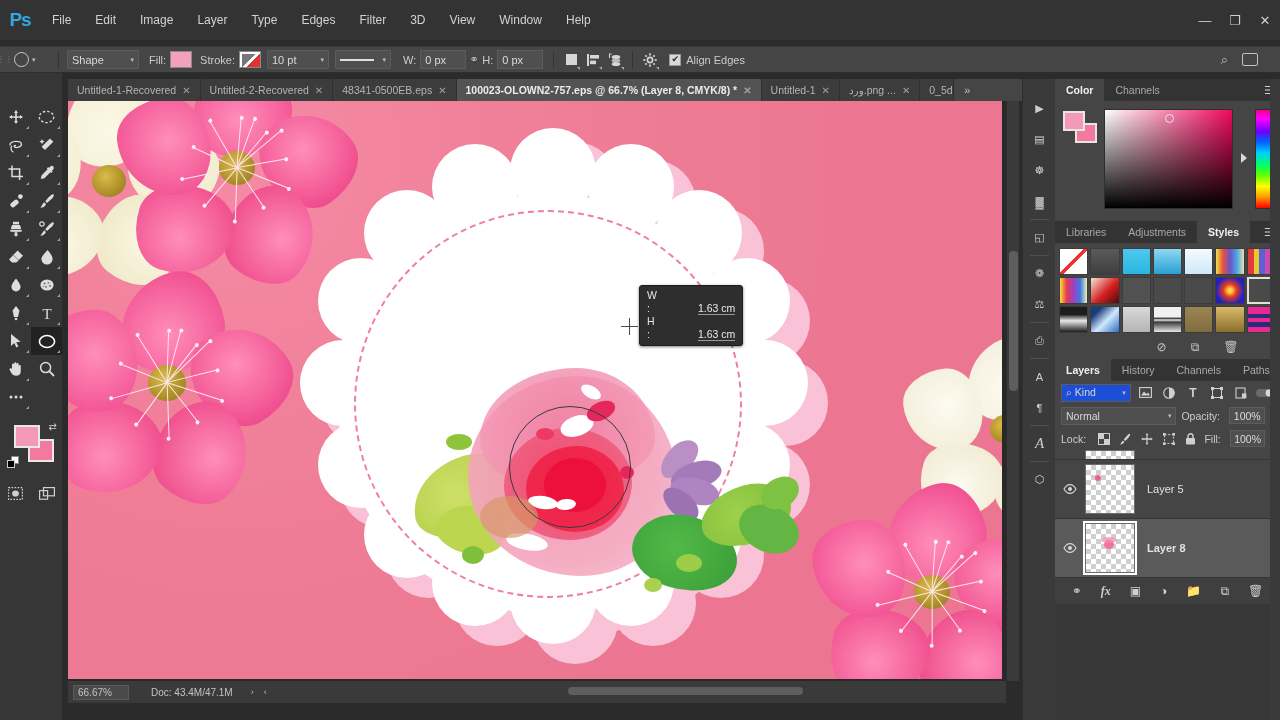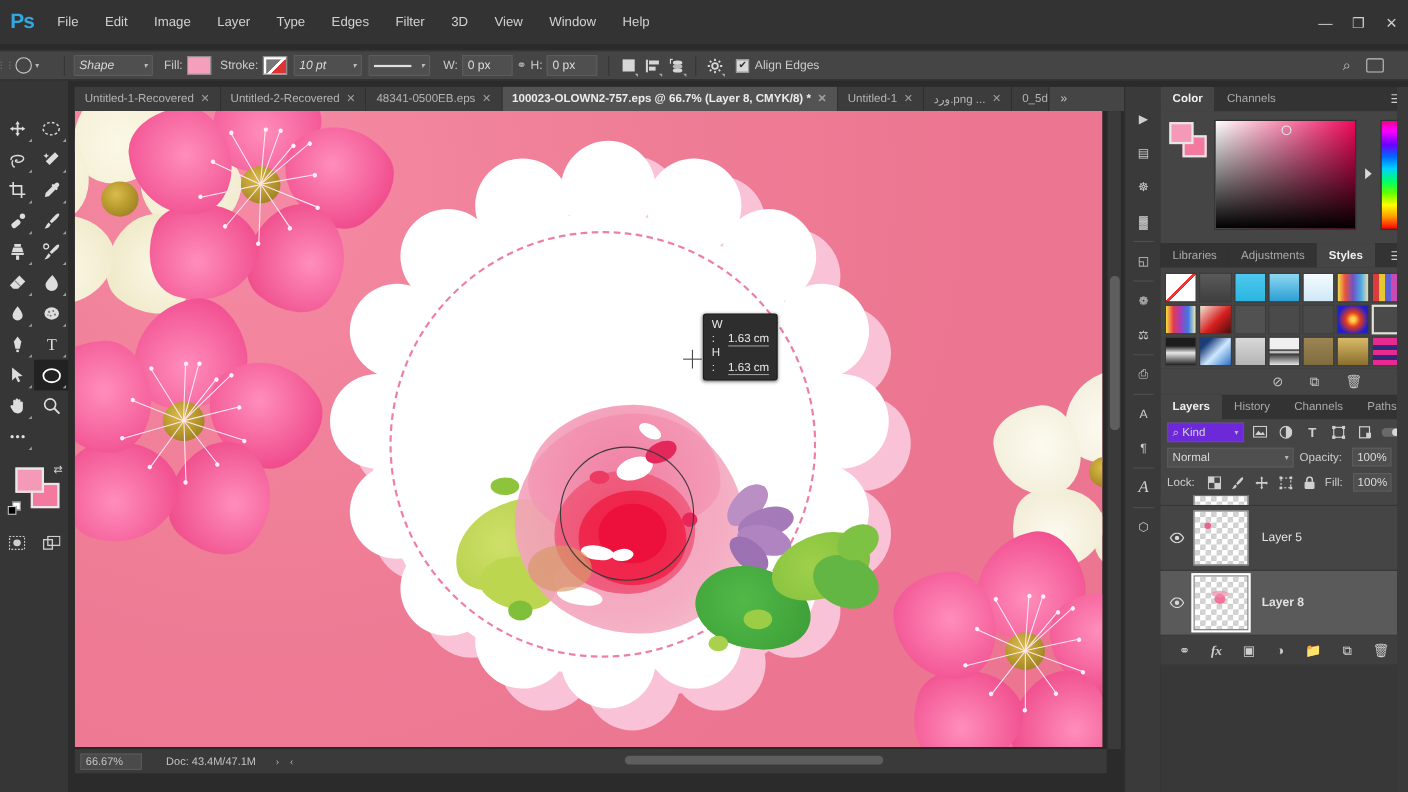--- a/index.html
+++ b/index.html
@@ -20,21 +20,21 @@
 
   
   .optionsbar { position:absolute; left:0; top:46px; width:1280px; height:27px; background:#454545;
                 display:flex; align-items:center; border-top:1px solid #3a3a3a; border-bottom:1px solid #2e2e2e; }
   .grip { width:10px; height:27px; display:flex; align-items:center; justify-content:center; color:#888; font-size:8px; }
   .tool-preset { width:42px; height:22px; display:flex; align-items:center; gap:3px; padding-left:4px; }
   .circle-ico { width:15px; height:15px; border:1.6px solid #c9c9c9; border-radius:50%; }
   .mini-caret { font-size:7px; color:#bbb; }
   .sep { width:1px; height:18px; background:#353535; margin:0 6px; }
   .sel { height:19px; background:#4f4f4f; border:1px solid #5c5c5c; border-radius:1px;
-         display:flex; align-items:center; justify-content:space-between; padding:0 4px; font-size:11px; color:#d8d8d8;font-style:italic; }
+         display:flex; align-items:center; justify-content:space-between; padding:0 4px; font-size:11px; color:#d8d8d8; }
   .lbl { font-size:11px; color:#ccc; margin-right:4px; }
   .swatch-fill { width:22px; height:17px; background:#f4a0bc; border:1px solid #8a8a8a; }
   .stroke-box { width:22px; height:17px; background:#fff; border:1px solid #8a8a8a; position:relative; overflow:hidden; }
   .stroke-box:after { content:""; position:absolute; left:2px; top:2px; width:18px; height:13px;
         background:linear-gradient(135deg,#777 0 45%,#fff 45% 55%,#d33 55% 100%); }
   .numbox { width:46px; height:19px; background:#4f4f4f; border:1px solid #5c5c5c; font-size:11px;
             color:#dcdcdc; display:flex; align-items:center; padding-left:4px; }
   .linkico { width:16px; color:#b9b9b9; font-size:11px; text-align:center; }
   .pathop { width:22px; height:22px; display:flex; align-items:center; justify-content:center; position:relative; }
   .sq { width:11px; height:11px; background:#d6d6d6; }
@@ -99,21 +99,21 @@
   .wc-blob { position:absolute; }
   .marquee-path { position:absolute; border:1px solid #3a3a3a; border-radius:50%; }
   .crosshair { position:absolute; width:17px; height:17px; }
   .crosshair:before,.crosshair:after { content:""; position:absolute; background:#4a4a4a; }
   .crosshair:before { left:8px; top:0; width:1px; height:17px; }
   .crosshair:after  { top:8px; left:0; height:1px; width:17px; }
 
   .measure-tip { position:absolute; background:#2e2e2e; border:1px solid #1d1d1d; border-radius:3px;
        padding:3px 7px 4px 7px; color:#eaeaea; font-size:10.5px; line-height:13px; box-shadow:0 1px 3px rgba(0,0,0,.5); }
   .measure-tip span.k { display:inline-block; width:12px; color:#e6e6e6; }
-  .measure-tip span.v { border-bottom:1px solid #9a9a9a; }
+  .measure-tip span.v { border-bottom:1px solid #9a9a9a;margin-left:36px; }
 
   
   .vscroll { position:absolute; right:0; top:101px; width:13px; height:580px; background:#3a3a3a; border-left:1px solid #2c2c2c;}
   .vthumb { position:absolute; left:2px; top:150px; width:9px; height:140px; background:#5e5e5e; border-radius:4px; }
   .hthumb { position:absolute; left:500px; top:2px; width:235px; height:9px; background:#5e5e5e; border-radius:4px; }
 
   
   .statusbar { position:absolute; left:68px; top:681px; width:938px; height:22px; background:#3a3a3a;
                display:flex; align-items:center; font-size:10px; color:#c3c3c3; }
   .zoomfield { width:56px; height:15px; background:#4a4a4a; border:1px solid #5a5a5a; margin-left:5px;
@@ -153,21 +153,21 @@
   
   .stylegrid { background:#454545; padding:5px 4px 2px 4px; display:grid;
                grid-template-columns:repeat(7,1fr); gap:2px; }
   .stylecell { height:27px; background:#4d4d4d; border:1px solid #3c3c3c; }
   .stylefoot { background:#454545; height:24px; display:flex; align-items:center;
                justify-content:center; gap:24px; color:#c4c4c4; font-size:12px; padding-left:60px;}
 
   
   .layers-body { background:#454545; }
   .lrow { display:flex; align-items:center; height:23px; padding:0 6px; gap:5px; }
-  .kindsel { width:86px; height:18px; background:#6d28d9; border:1px solid #5c5c5c;
+  .kindsel { width:86px; height:18px; background:#1d4ed8; border:1px solid #5c5c5c;
              display:flex; align-items:center; justify-content:space-between; padding:0 4px; font-size:10.5px; color:#d5d5d5;text-align:center; }
   .kindico { width:24px; height:20px; display:flex; align-items:center; justify-content:center; color:#d0d0d0; font-size:11px; }
   .blendsel { width:120px; height:18px; background:#4f4f4f; border:1px solid #5c5c5c;
              display:flex; align-items:center; justify-content:space-between; padding:0 4px; font-size:10.5px; color:#d9d9d9; }
   .opbox { width:38px; height:17px; background:#4f4f4f; border:1px solid #5c5c5c; font-size:10.5px;
            color:#dcdcdc; display:flex; align-items:center; justify-content:center; }
   .lock-ico { width:18px; display:flex; align-items:center; justify-content:center; color:#d2d2d2; font-size:11px; }
 
   .layerlist { position:relative; background:#404040; }
   .layeritem { display:flex; align-items:center; height:59px; border-bottom:1px solid #363636; background:#454545; }

